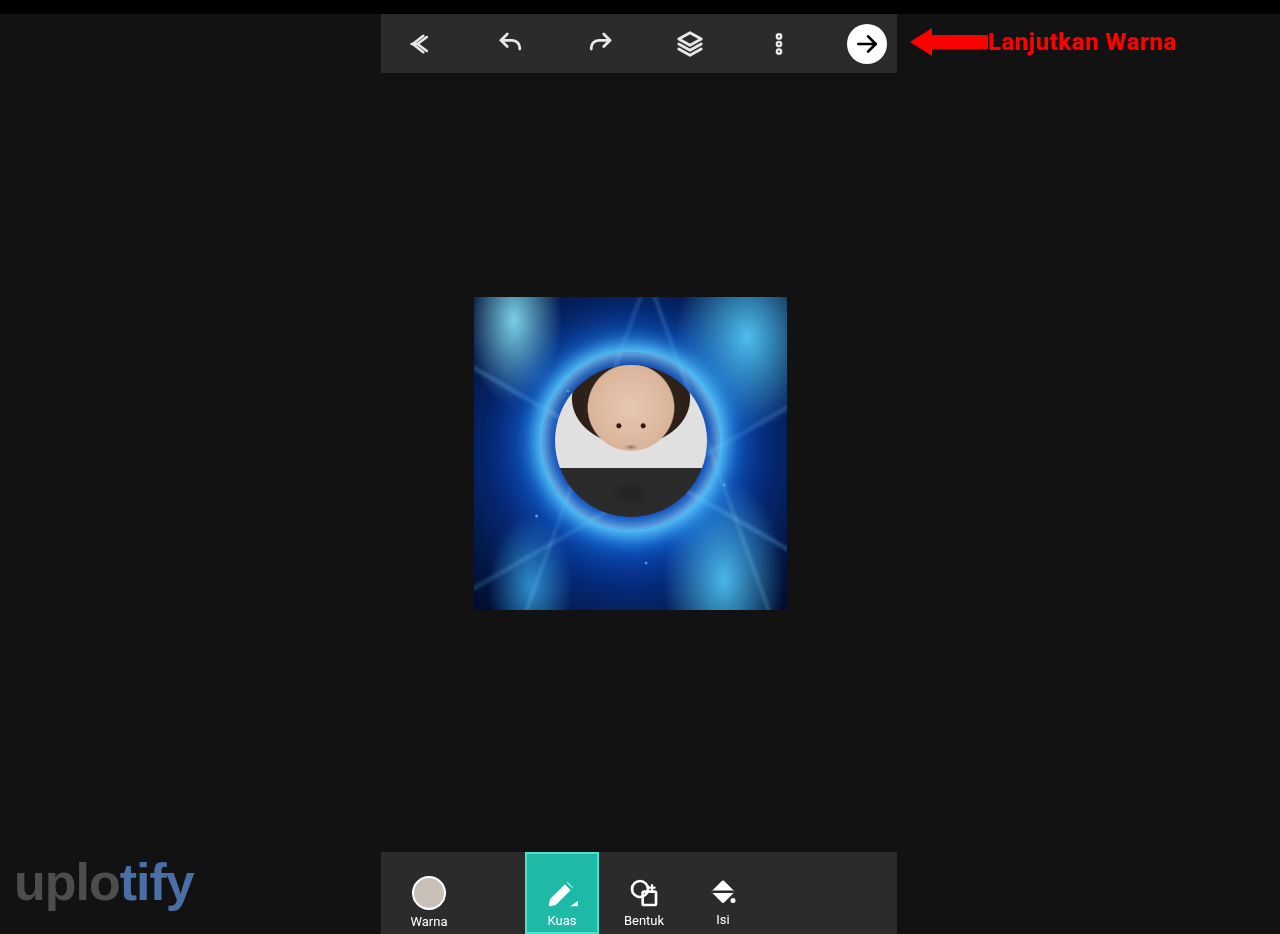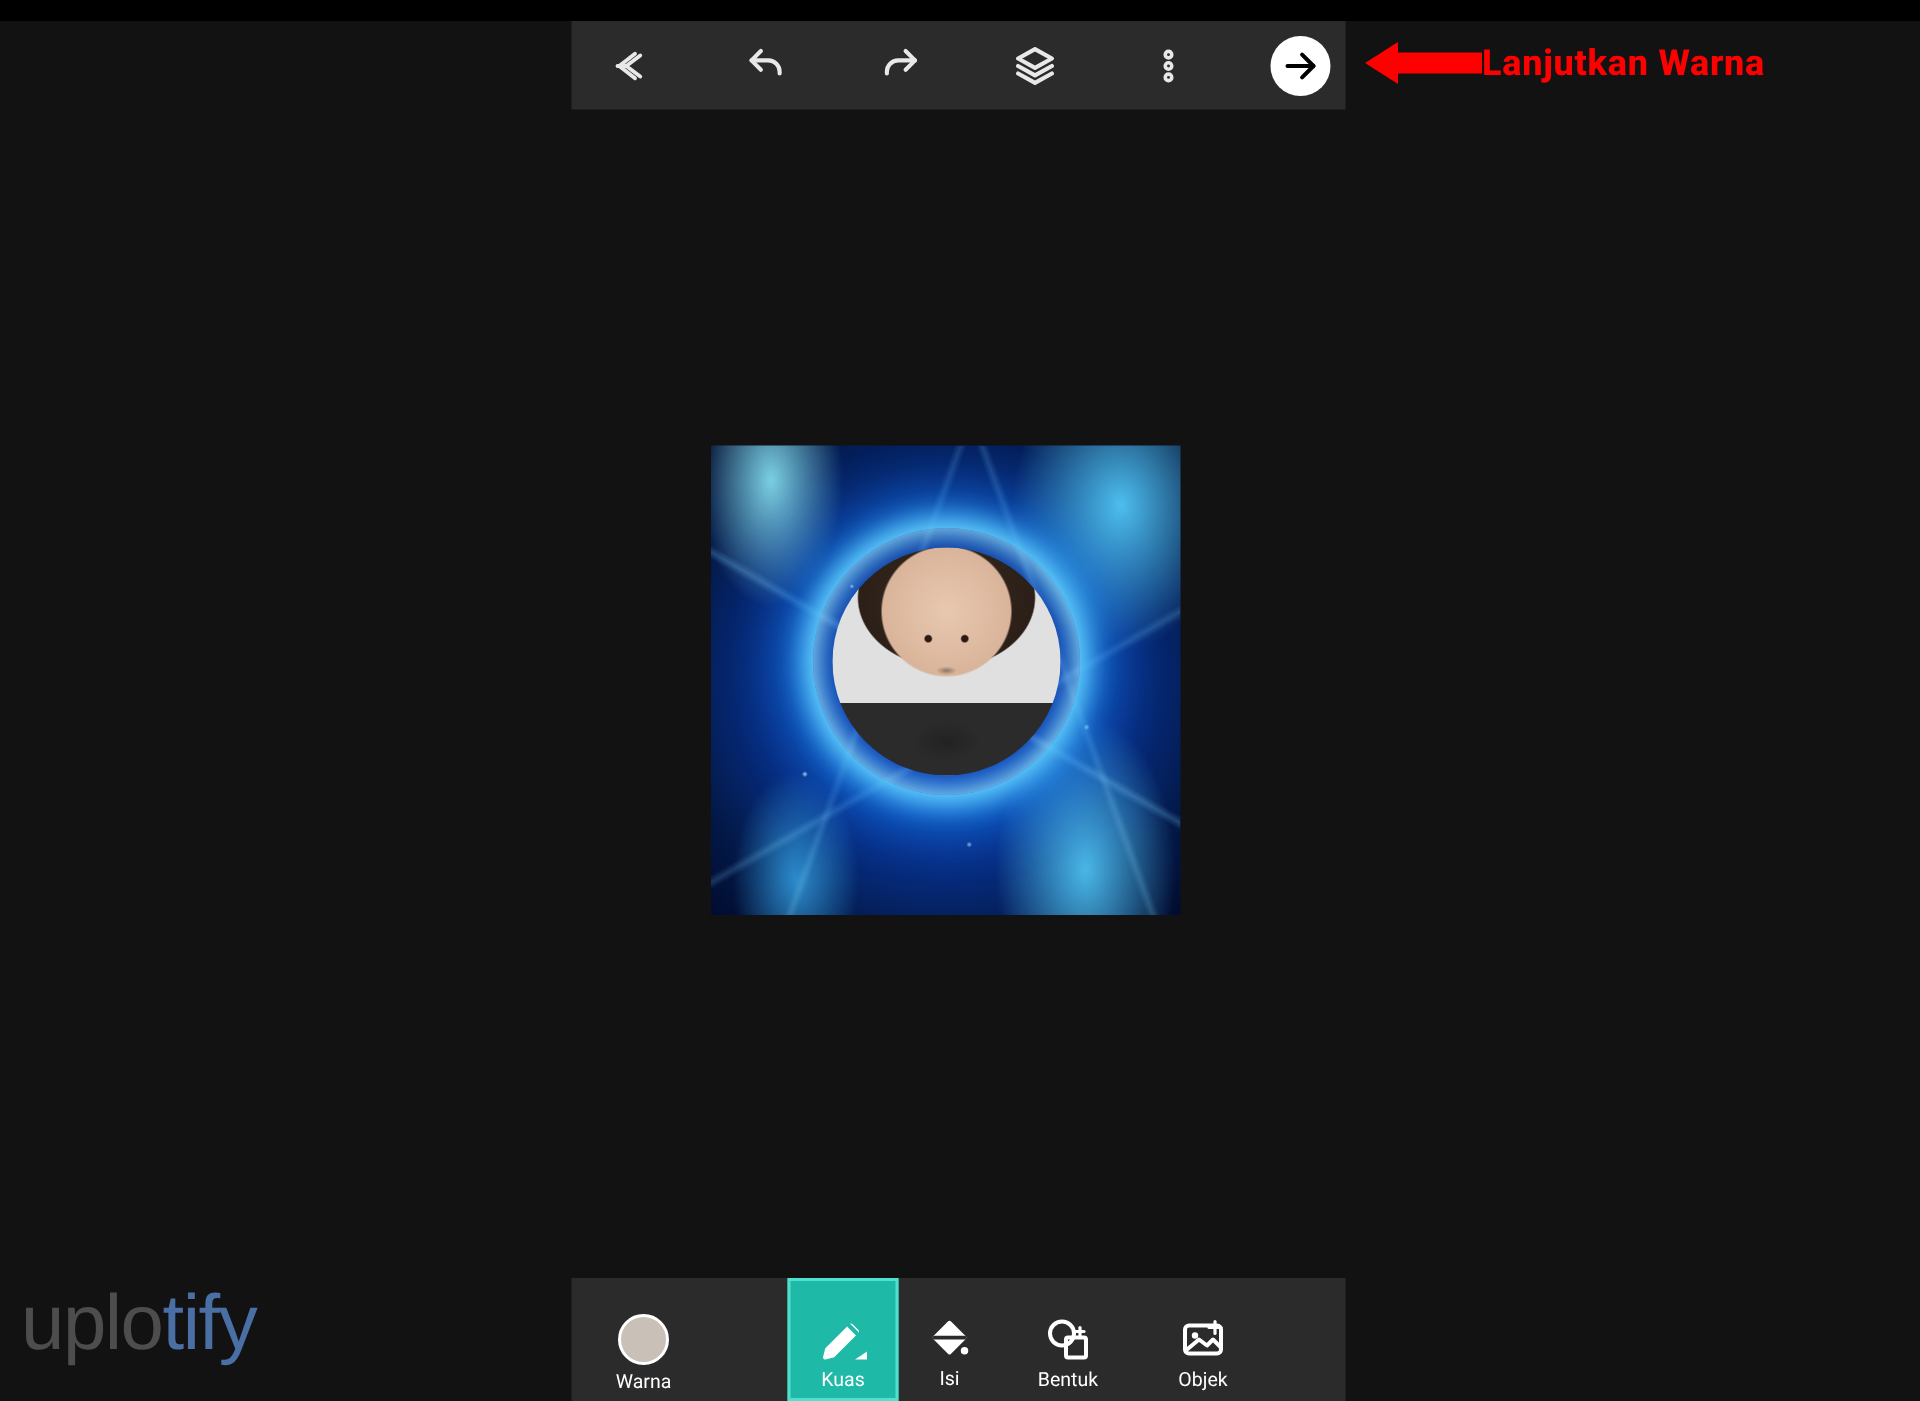--- a/index.html
+++ b/index.html
@@ -170,21 +170,21 @@
     width: 34px; height: 34px;
     border-radius: 50%;
     background: #C9C1B8;
     border: 2.5px solid #fff;
   }
   .watermark {
     position: absolute;
     left: 14px;
     bottom: 22px;
     font-size: 52px;
-    font-weight: 400;
+    font-weight: 700;
     color: #4D4D4D;
     letter-spacing: -1px;
     font-family: "Segoe UI", Arial, sans-serif;
   }
   .watermark .accent { color: #4A6FA5; }
 </style>
 </head>
 <body>
 
 <div class="black-strip"></div>
@@ -248,45 +248,35 @@
     <div class="active-color-swatch"></div>
     <span class="label">Warna</span>
   </div>
   <div class="tool brush">
     <svg width="32" height="32" viewBox="0 0 24 24">
         <path d="M3 21l4-1 12-12-3-3L4 17l-1 4z" fill="#fff" stroke="#fff"></path>
         <path d="M15 5l4 4" stroke="#1FB9A8"></path>
         <polygon points="18 22 24 22 24 18" fill="#fff" stroke="none"></polygon>
       </svg>
     <span class="label">Kuas</span>
-  </div>
-  <div class="tool fill">
-    <svg width="30" height="30" viewBox="0 0 24 24">
-        <path d="M12 3l8 8-8 8-8-8 8-8z" fill="#fff" stroke="#fff"></path>
-        <path d="M4 11h16" stroke="#2B2B2B"></path>
-        <circle cx="20" cy="18" r="2" fill="#fff" stroke="none"></circle>
-      </svg>
-    <span class="label">Isi</span>
   </div>
   <div class="tool shape">
     <svg width="32" height="32" viewBox="0 0 24 24">
         <circle cx="9" cy="9" r="6"></circle>
         <rect x="11" y="11" width="10" height="10" rx="1"></rect>
         <line x1="18" y1="6" x2="18" y2="10" stroke-width="1.6"></line>
         <line x1="16" y1="8" x2="20" y2="8" stroke-width="1.6"></line>
       </svg>
     <span class="label">Bentuk</span>
   </div>
-  <div class="tool object">
-    <svg width="32" height="32" viewBox="0 0 24 24">
-        <rect x="3" y="5" width="18" height="14" rx="2"></rect>
-        <circle cx="8" cy="10" r="1.6" fill="#fff" stroke="none"></circle>
-        <polyline points="4 17 10 12 14 15 17 12 21 16"></polyline>
-        <line x1="18" y1="3" x2="18" y2="9" stroke-width="1.6"></line>
-        <line x1="15" y1="6" x2="21" y2="6" stroke-width="1.6"></line>
-      </svg>
-    <span class="label">Objek</span>
+  <div class="tool fill">
+    <svg width="30" height="30" viewBox="0 0 24 24">
+        <path d="M12 3l8 8-8 8-8-8 8-8z" fill="#fff" stroke="#fff"></path>
+        <path d="M4 11h16" stroke="#2B2B2B"></path>
+        <circle cx="20" cy="18" r="2" fill="#fff" stroke="none"></circle>
+      </svg>
+    <span class="label">Isi</span>
   </div>
 </div>
 
 <div class="watermark">
   <span>uplo</span><span class="accent">tify</span>
 </div>
 
 </body></html>

